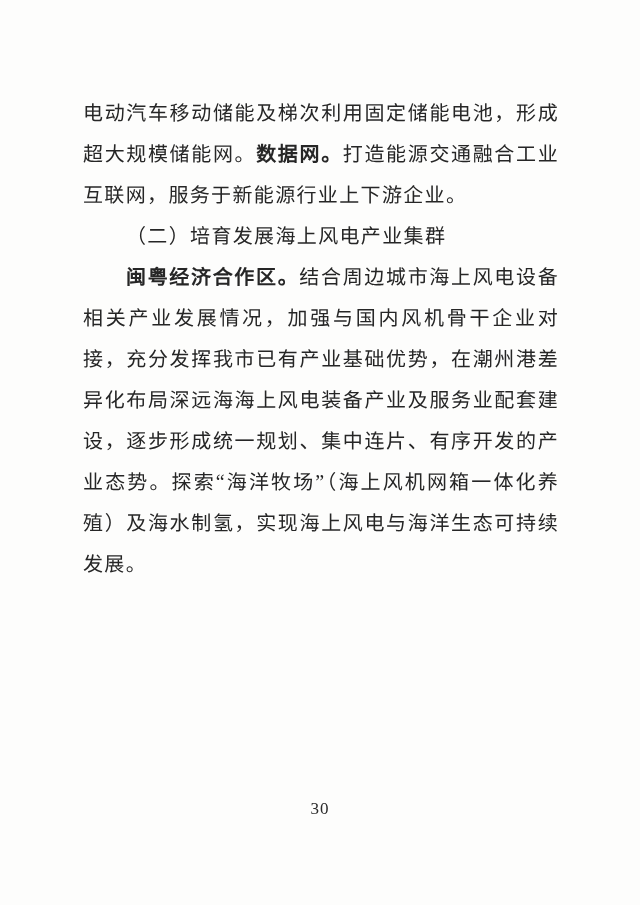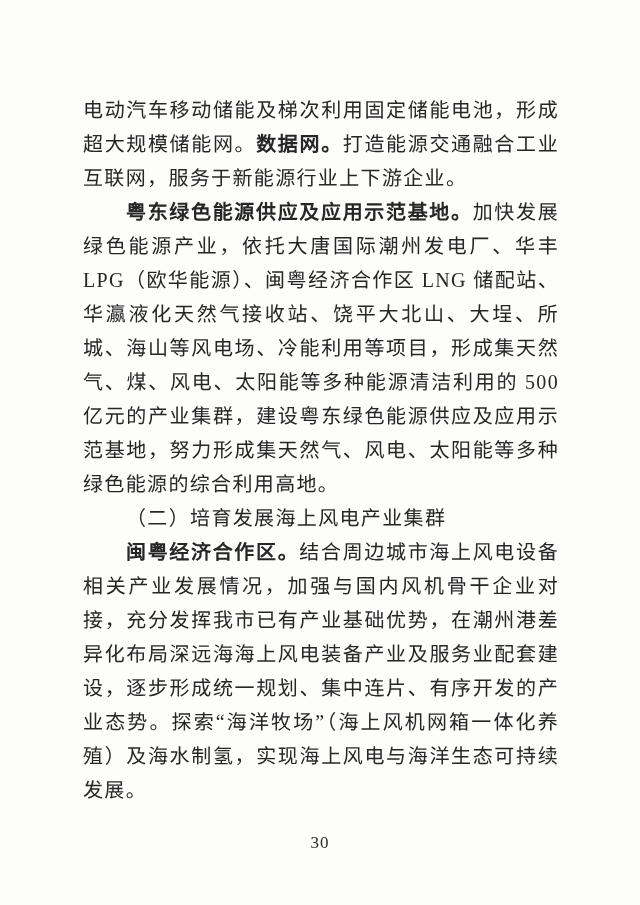--- a/index.html
+++ b/index.html
@@ -20,53 +20,50 @@
   .content {
     position: absolute;
     left: 83px;
     top: 93px;
     width: 476px;
   }
   .content p, .content h3 {
     margin: 0;
     padding: 0;
     font-size: 20px;
-    line-height: 34px;
+    line-height: 41px;
     font-weight: normal;
     text-align: justify;
     text-justify: inter-character;
     letter-spacing: 1.35px;
   }
   .indent { text-indent: 43px; }
   .bold { font-weight: 700; }
   .heading { font-weight: 700; }
   .page-number {
     position: absolute;
-    top: 833px;
+    top: 799px;
     left: 0;
     width: 100%;
     text-align: center;
     font-size: 17px;
     letter-spacing: 1px;
     color: #2b2b2b;
   }
 </style>
 </head>
 <body>
 
 <div class="page">
   <div class="content">
 
     <p>
       <span>电动汽车移动储能及梯次利用固定储能电池，形成超大规模储能网。</span><span class="bold">数据网。</span><span>打造能源交通融合工业互联网，服务于新能源行业上下游企业。</span>
     </p>
 
-    <p class="indent">
-      <span class="bold">粤东绿色能源供应及应用示范基地。</span><span>加快发展绿色能源产业，依托大唐国际潮州发电厂、华丰 LPG（欧华能源）、闽粤经济合作区 LNG 储配站、华瀛液化天然气接收站、饶平大北山、大埕、所城、海山等风电场、冷能利用等项目，形成集天然气、煤、风电、太阳能等多种能源清洁利用的 500 亿元的产业集群，建设粤东绿色能源供应及应用示范基地，努力形成集天然气、风电、太阳能等多种绿色能源的综合利用高地。</span>
-    </p>
 
     <h3 class="indent heading">（二）培育发展海上风电产业集群</h3>
 
 
     <p class="indent">
       <span class="bold">闽粤经济合作区。</span><span>结合周边城市海上风电设备相关产业发展情况，加强与国内风机骨干企业对接，充分发挥我市已有产业基础优势，在潮州港差异化布局深远海海上风电装备产业及服务业配套建设，逐步形成统一规划、集中连片、有序开发的产业态势。探索“海洋牧场”（海上风机网箱一体化养殖）及海水制氢，实现海上风电与海洋生态可持续发展。</span>
     </p>
 
   </div>
 

